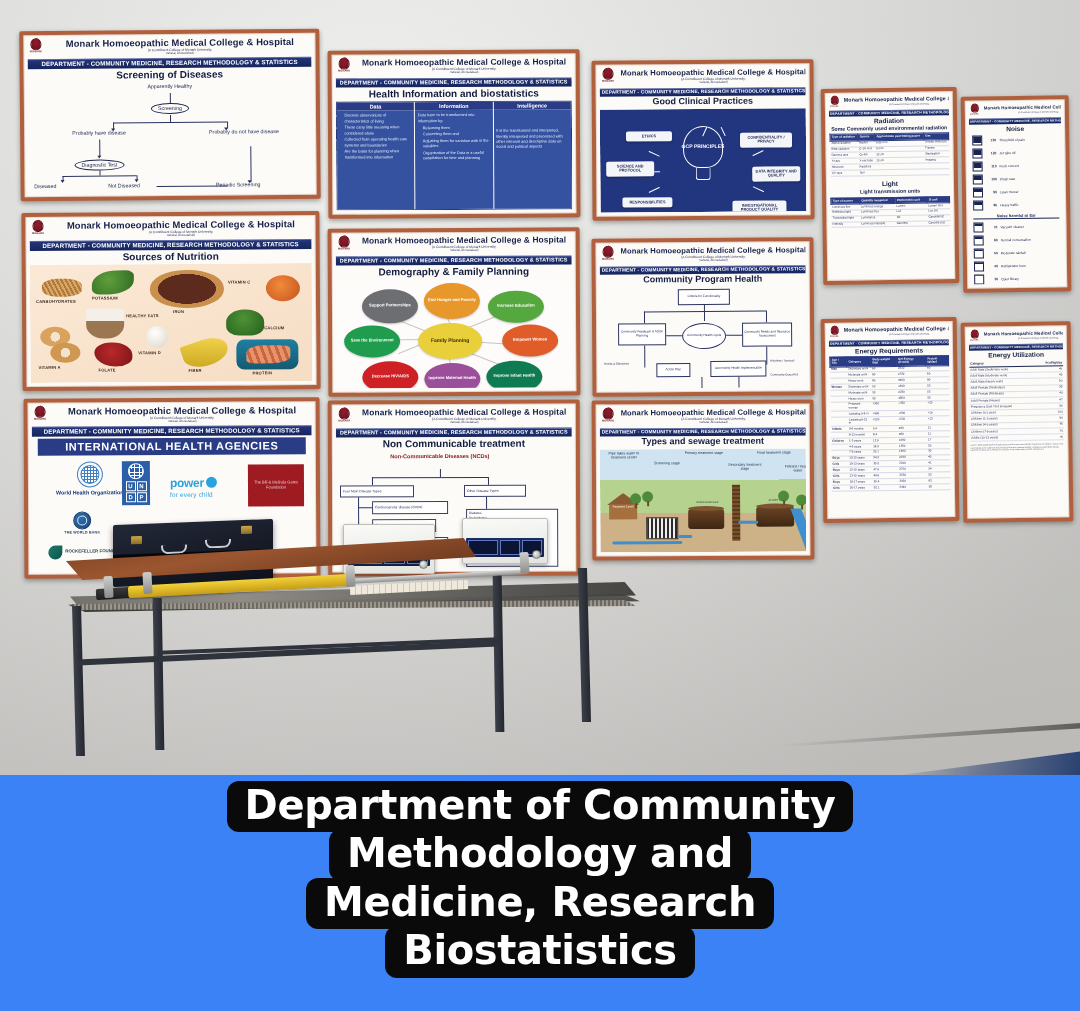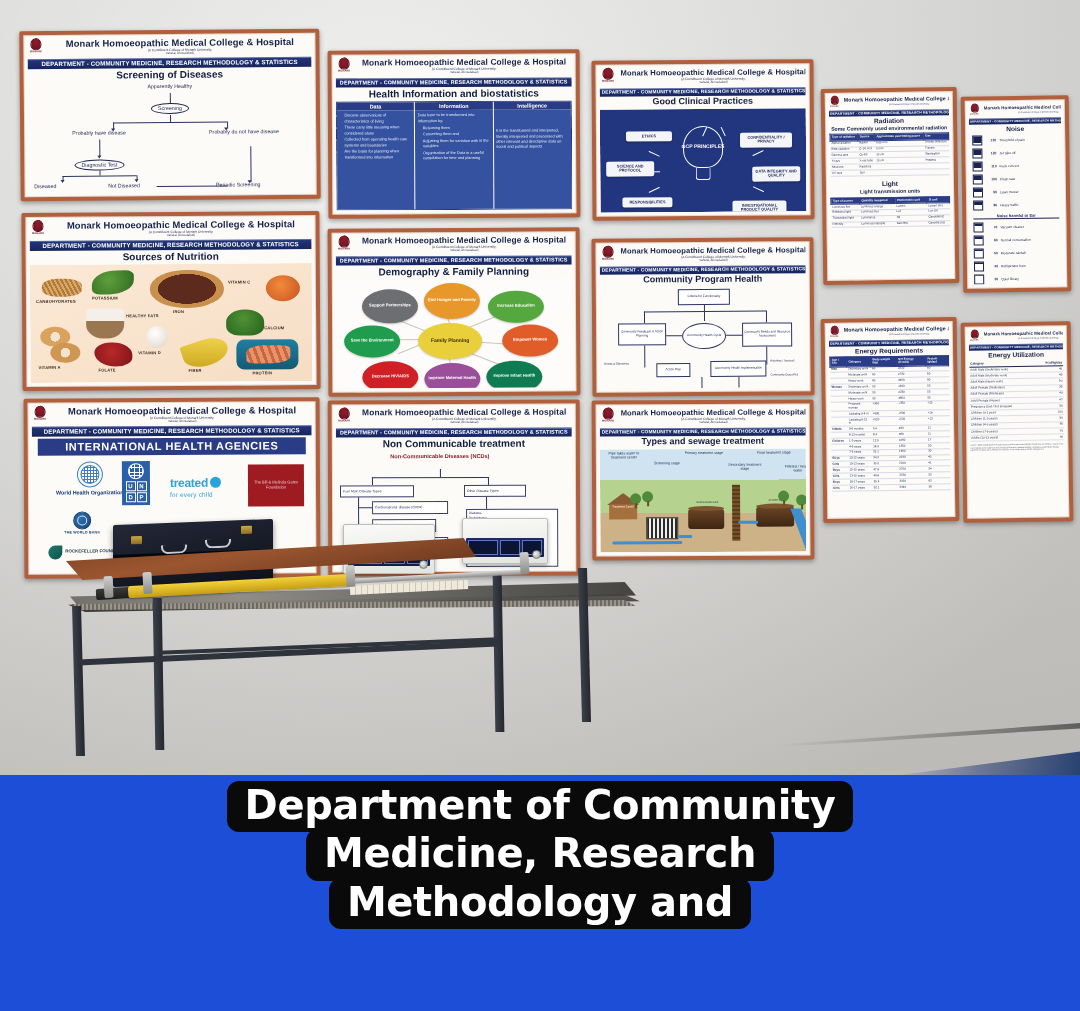--- a/index.html
+++ b/index.html
@@ -359,21 +359,21 @@
   }
   .inst-screen { flex: 1; background: #0b1433; border: .6px solid #5f77c0; }
   .inst-knob { position: absolute; width: 9px; height: 9px; border-radius: 50%;
     background: radial-gradient(circle at 35% 35%,#f0f0ee,#9a9a97); border: .8px solid #7d7d7a; }
   .inst-lab { position: absolute; top: 6%; left: 0; right: 0; text-align: center;
     font-size: 3px; color: #25305a; }
 
   
   .caption-area {
     position: absolute; left: 0; top: 775px; width: 1080px; height: 236px;
-    background: #1d4ed8;
+    background: #3b82f6;
   }
   .caption-wrap {
     position: absolute; left: 0; right: 0; top: 6px;
     display: flex; flex-direction: column; align-items: center;
   }
   .cap-line {
     background: #0a0a0a; color: #ffffff;
     font-family: "DejaVu Sans", sans-serif;
     font-weight: 700; font-size: 40px; line-height: 1.06;
     letter-spacing: -.4px;
@@ -716,21 +716,21 @@
             <div class="undp-globe"></div>
             <div class="undp-letters">
               <span>U</span>
                 <span>N</span>
                 <span>D</span>
                 <span>P</span>
             </div>
           </div>
 
           <div style="position:absolute;left:138px;top:14px;text-align:left;">
-            <div><span class="unicef-word">treated</span><span class="unicef-badge"></span></div>
+            <div><span class="unicef-word">power</span><span class="unicef-badge"></span></div>
             <div class="unicef-tag">for every child</div>
           </div>
 
           <div class="redbox" style="position:absolute;left:216px;top:6px;">
             <div class="redbox-txt">The Bill &amp; Melinda Gates Foundation</div>
           </div>
 
           <div style="position:absolute;left:32px;top:52px;display:flex;flex-direction:column;align-items:center;gap:1px;">
             <div class="wb-globe"></div>
             <div class="wb-cap">THE WORLD BANK</div>
@@ -1338,18 +1338,19 @@
   <div class="metal-rod"></div>
   <div class="ruler"></div>
   <div class="clamp" style="left:104px;top:576px;transform:rotate(-3deg);"></div>
   <div class="clamp" style="left:143px;top:572px;transform:rotate(-3deg);"></div>
   <div class="clamp" style="left:346px;top:565px;transform:rotate(-3deg);"></div>
   <div class="clamp" style="left:520px;top:552px;transform:rotate(-3deg);"></div>
 
   <div class="caption-area">
     <div class="caption-wrap">
       <div class="cap-line">Department of Community</div>
+      <div class="cap-line">Methodology and</div>
       <div class="cap-line">Medicine, Research</div>
-      <div class="cap-line">Methodology and</div>
+      <div class="cap-line">Biostatistics</div>
     </div>
   </div>
 
 </div>
 
 </body></html>

